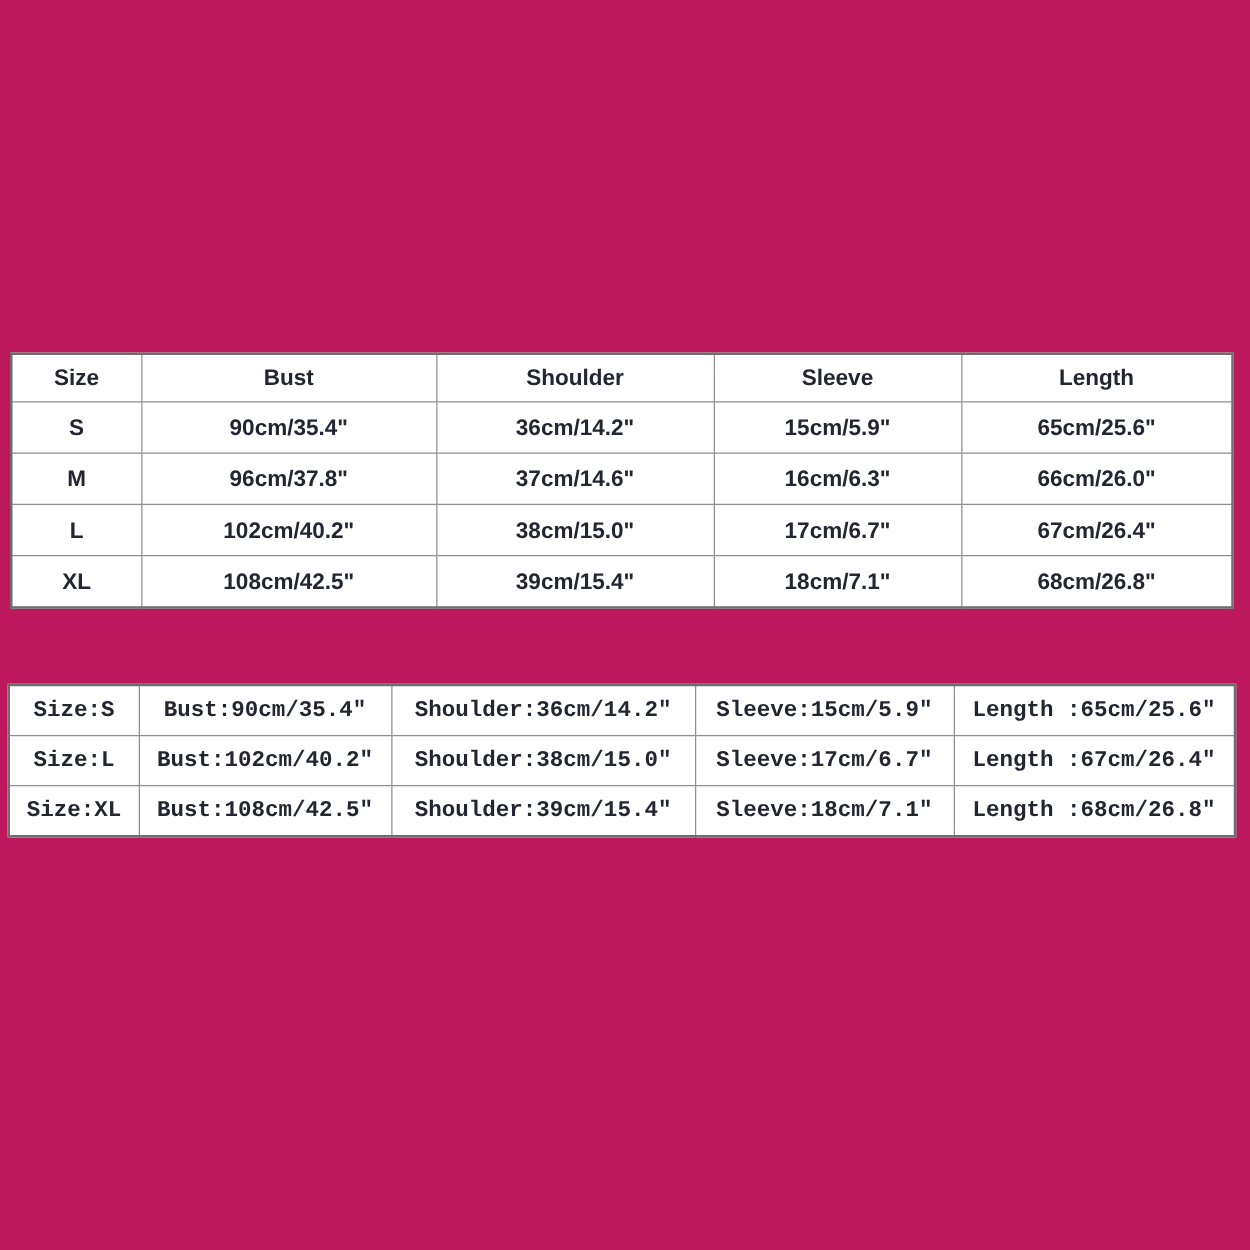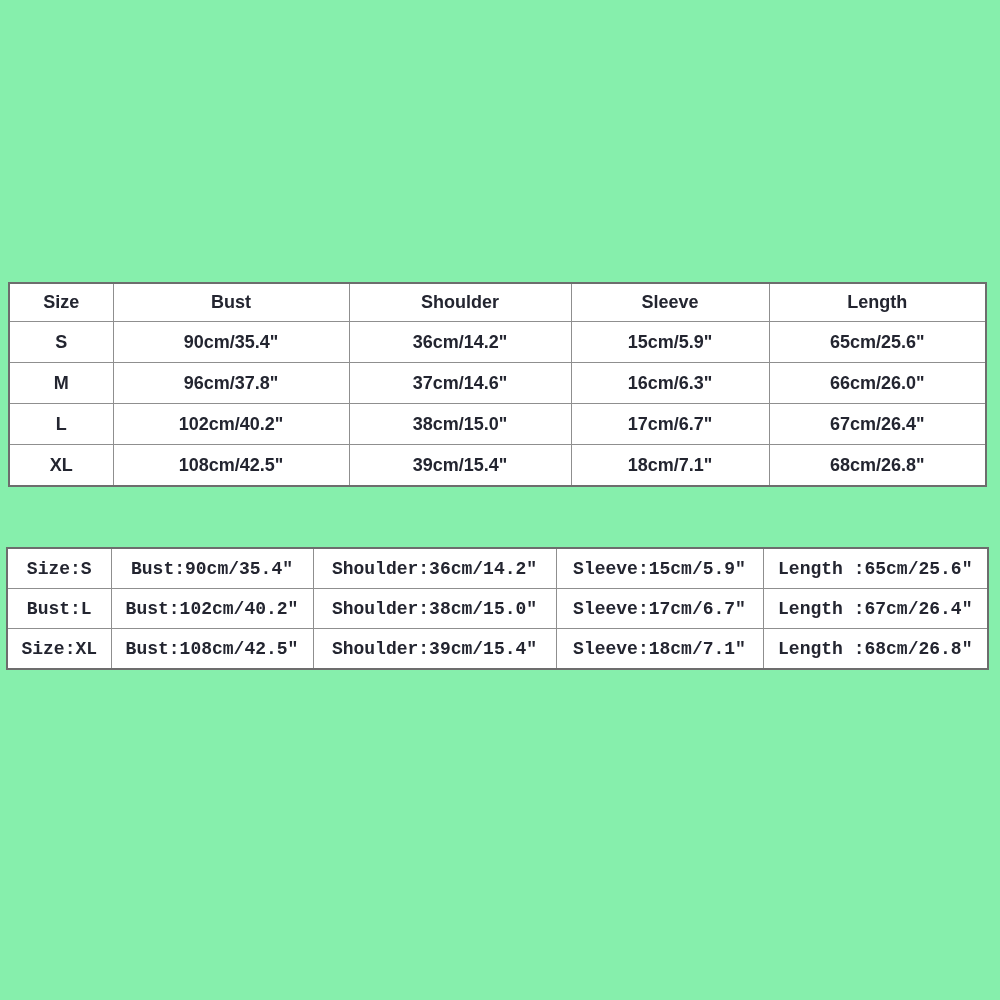--- a/index.html
+++ b/index.html
@@ -7,21 +7,21 @@
     padding: 0;
     background: #ffffff;
     width: 1000px;
     height: 1000px;
     font-family: "Liberation Sans", sans-serif;
   }
   .canvas {
     position: relative;
     width: 1000px;
     height: 1000px;
-    background: #86efac;
+    background: #be185d;
     overflow: hidden;
   }
   table.size-table {
     position: absolute;
     border-collapse: collapse;
     table-layout: fixed;
     background: #ffffff;
   }
   #table-upper {
     left: 8px;
@@ -117,21 +117,21 @@
     </colgroup>
     <tbody>
       <tr>
         <td>Size:S</td>
         <td>Bust:90cm/35.4"</td>
         <td>Shoulder:36cm/14.2"</td>
         <td>Sleeve:15cm/5.9"</td>
         <td>Length :65cm/25.6"</td>
       </tr>
       <tr>
-        <td>Bust:L</td>
+        <td>Size:L</td>
         <td>Bust:102cm/40.2"</td>
         <td>Shoulder:38cm/15.0"</td>
         <td>Sleeve:17cm/6.7"</td>
         <td>Length :67cm/26.4"</td>
       </tr>
       <tr>
         <td>Size:XL</td>
         <td>Bust:108cm/42.5"</td>
         <td>Shoulder:39cm/15.4"</td>
         <td>Sleeve:18cm/7.1"</td>

